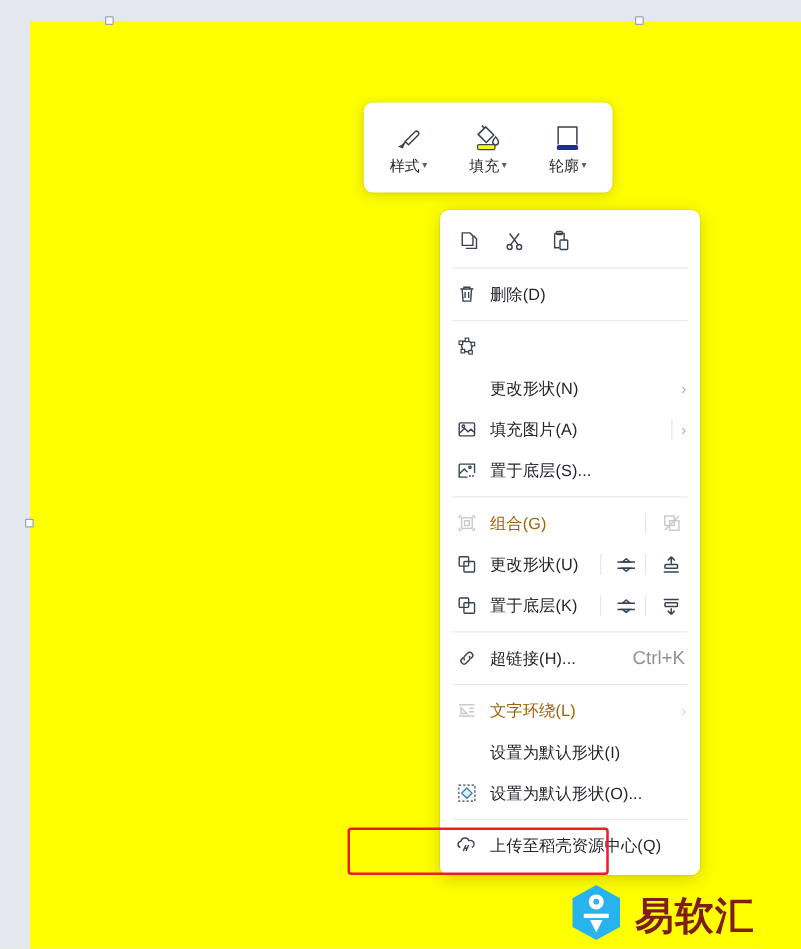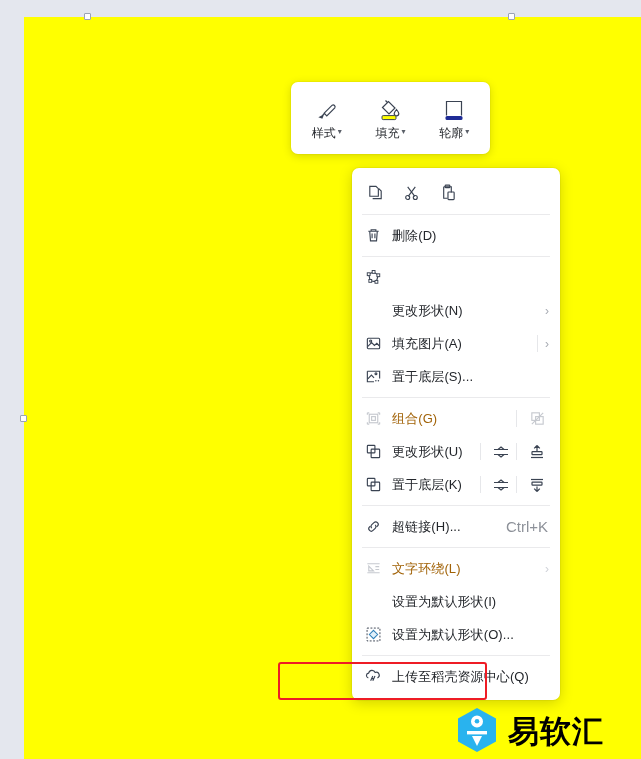--- a/index.html
+++ b/index.html
@@ -203,21 +203,21 @@
     position: absolute;
     left: 455px;
     top: 707px;
     display: flex;
     align-items: center;
     gap: 9px;
   }
   #wm-text {
     font-size: 31px;
     font-weight: bold;
-    color: #000000;
+    color: #7f1d1d;
     letter-spacing: 1px;
     font-family: Liberation Sans, sans-serif;
   }
 </style>
 </head>
 <body>
 
 <div id="canvas-area">
   <div id="yellow-shape">
     <div class="sel-handle top-mid"></div>

